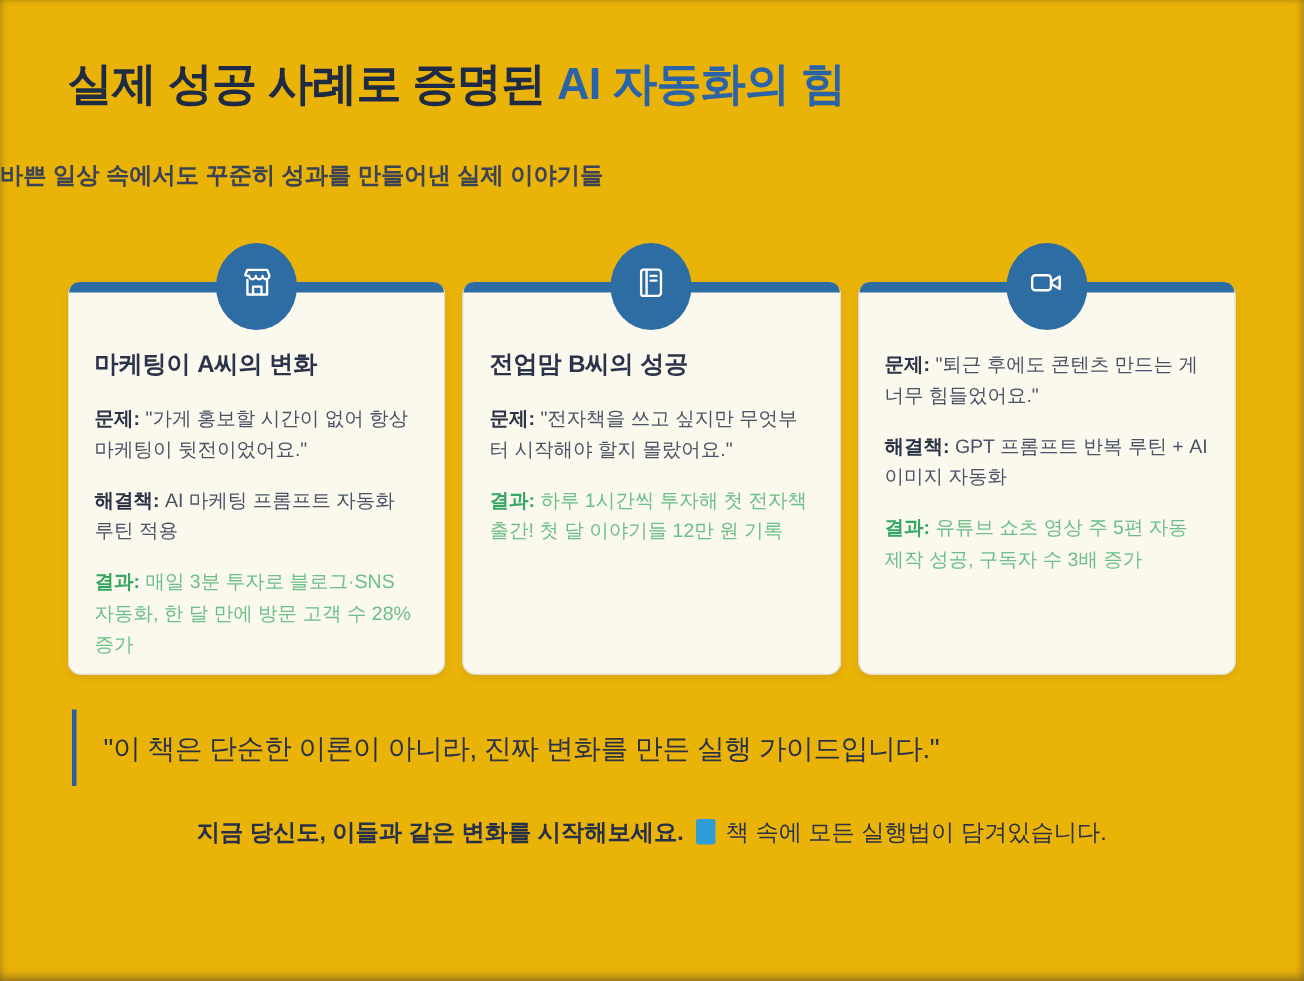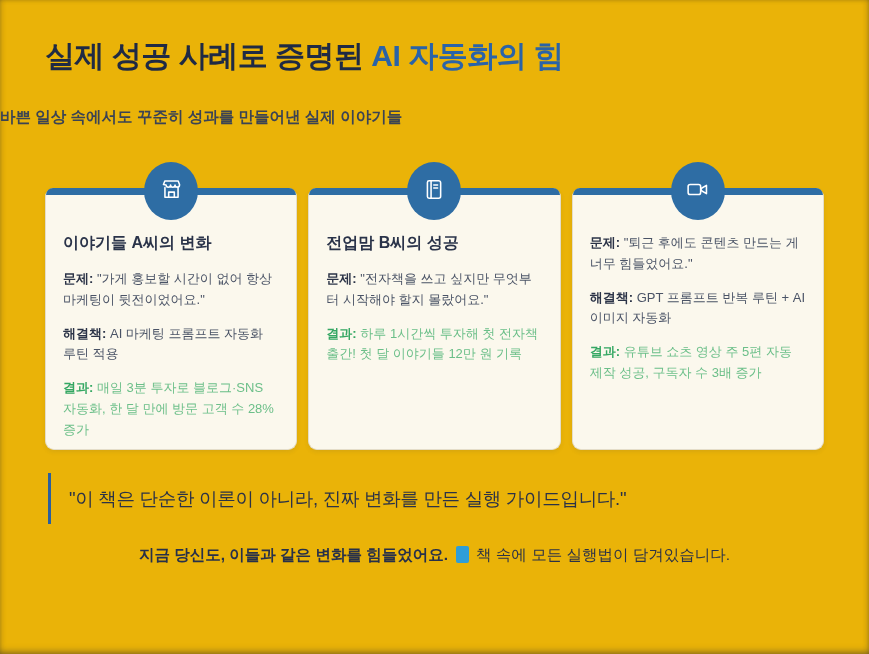--- a/index.html
+++ b/index.html
@@ -129,21 +129,21 @@
         <span>
           <svg viewBox="0 0 24 24" fill="none" stroke="#ffffff" stroke-width="1.5" stroke-linecap="round" stroke-linejoin="round">
             <path d="M4.3 7.2 L5.6 3.8 h12.8 L19.7 7.2 v0.4 a2.15 2.15 0 0 1 -4.3 0 a2.15 2.15 0 0 1 -4.3 0 a2.15 2.15 0 0 1 -4.3 0 z"></path>
             <path d="M5.7 10.2 V19.5 h12.6 V10.2"></path>
             <path d="M9.3 19.5 v-5 h5.4 v5"></path>
           </svg>
         </span>
       </div>
       <div class="card-top-bar"></div>
       <div class="card-body">
-        <div class="card-title">이야기들 A씨의 변화</div>
+        <div class="card-title">마케팅이 A씨의 변화</div>
         <p><strong>문제:</strong> <span>"가게 홍보할 시간이 없어 항상 마케팅이 뒷전이었어요."</span></p>
         <p><strong>해결책:</strong> <span>AI 마케팅 프롬프트 자동화 루틴 적용</span></p>
         <p class="result"><strong>결과:</strong> <span>매일 3분 투자로 블로그·SNS 자동화, 한 달 만에 방문 고객 수 28% 증가</span></p>
       </div>
     </div>
 
     <div class="card">
       <div class="icon-circle">
         <span>
           <svg viewBox="0 0 24 24" fill="none" stroke="#ffffff" stroke-width="1.5" stroke-linecap="round" stroke-linejoin="round">
@@ -178,15 +178,15 @@
         <p class="result"><strong>결과:</strong> <span>유튜브 쇼츠 영상 주 5편 자동 제작 성공, 구독자 수 3배 증가</span></p>
       </div>
     </div>
 
   </div>
 
   <div class="quote-block">
     <div class="quote-text">"이 책은 단순한 이론이 아니라, 진짜 변화를 만든 실행 가이드입니다."</div>
   </div>
 
-  <div class="cta-line"><span class="cta-bold">지금 당신도, 이들과 같은 변화를 힘들었어요.</span><span class="book-glyph"></span><span>책 속에 모든 실행법이 담겨있습니다.</span></div>
+  <div class="cta-line"><span class="cta-bold">지금 당신도, 이들과 같은 변화를 시작해보세요.</span><span class="book-glyph"></span><span>책 속에 모든 실행법이 담겨있습니다.</span></div>
 
 </div>
 
 </body></html>

